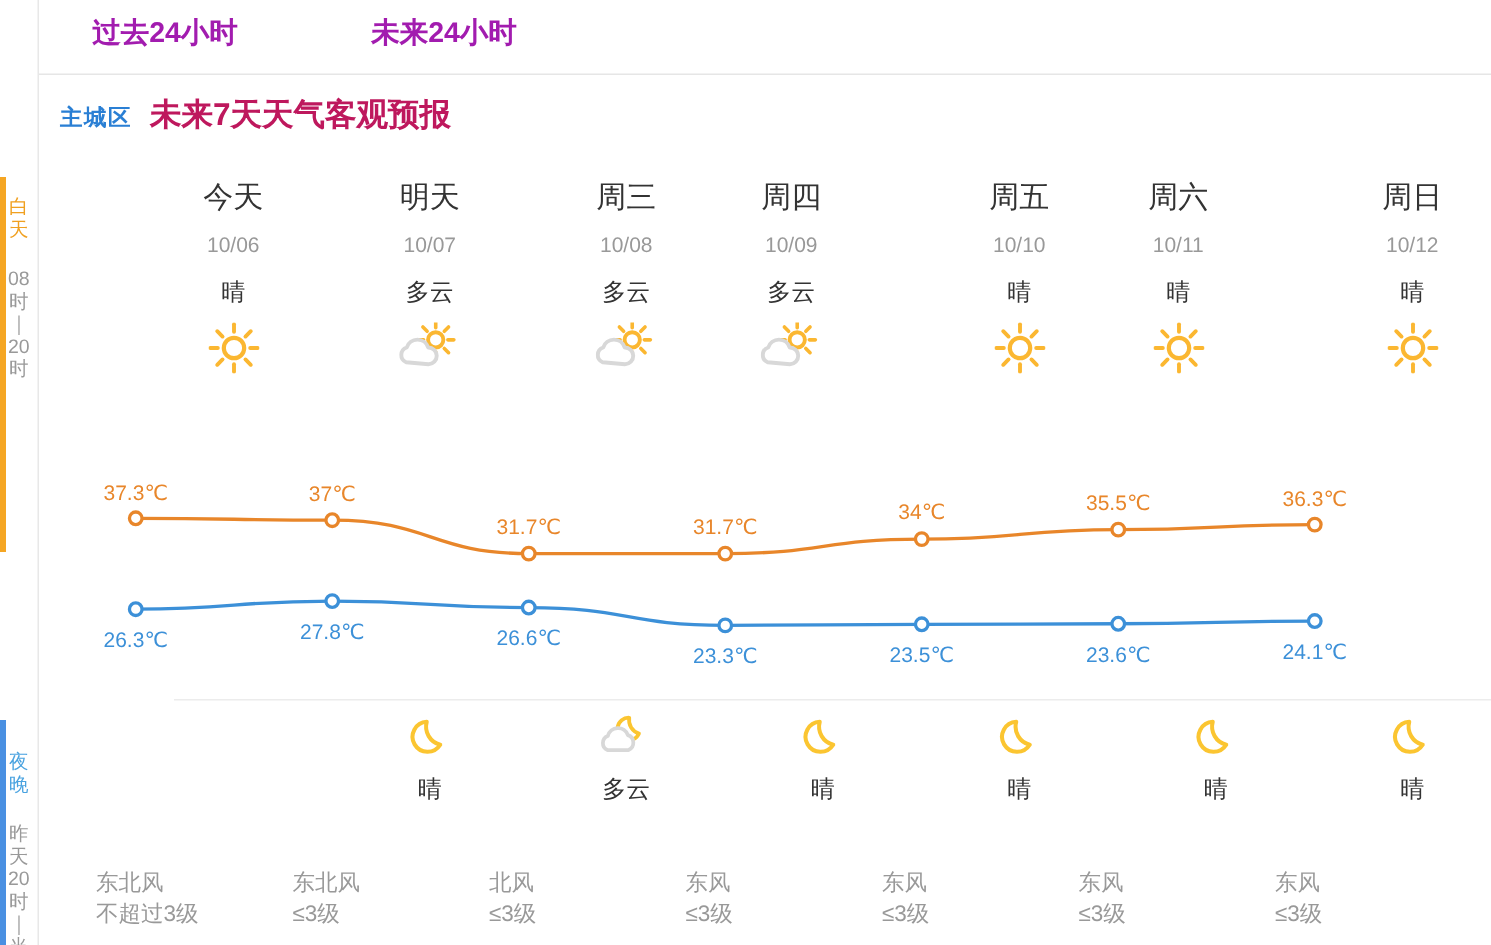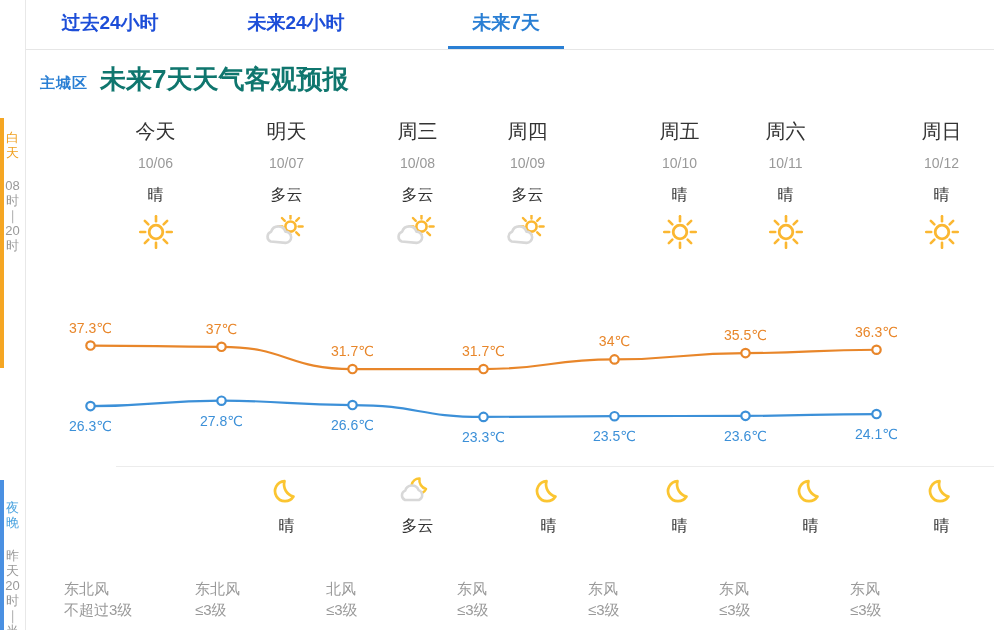--- a/index.html
+++ b/index.html
@@ -34,42 +34,42 @@
   #rail-bar-night{top:480px;height:150px;background:#4a90e2;}
 
   
   #tabs{
     position:absolute;left:26px;top:0;width:968px;height:50px;
     border-bottom:1px solid #e6e6e6;
     box-sizing:border-box;
   }
   .tab{
     position:absolute;top:0;height:49px;line-height:46px;
-    font-size:19px;font-weight:bold;color:#1d4ed8;
+    font-size:19px;font-weight:bold;color:#a21caf;
     cursor:pointer;text-align:center;
   }
   #tab-0{left:14px;width:140px;}
   #tab-1{left:200px;width:140px;}
   #tab-2{left:400px;width:160px;color:#2a7fd4;}
   .tab.active::after{
     content:"";position:absolute;left:22px;right:22px;bottom:0;height:3px;
     background:#2a7fd4;
   }
 
   
   #header{
     position:absolute;left:40px;top:62px;
     display:flex;align-items:baseline;
   }
   #region{
     font-size:15px;font-weight:bold;color:#2a7fd4;
     letter-spacing:1px;
   }
   #header-title{
-    font-size:26px;font-weight:bold;color:#0f766e;margin-left:12px;
+    font-size:21px;font-weight:bold;color:#be185d;margin-left:12px;
   }
   #header-note{
     font-size:14px;color:#999;margin-left:8px;
   }
 
   
   #days{
     position:absolute;left:26px;top:118px;width:968px;height:180px;
   }
   .day-col{
@@ -118,21 +118,20 @@
   <div class="rail-bar" id="rail-bar-night"></div>
   <div class="rail-block" id="rail-day">白天</div>
   <div class="rail-block" id="rail-day-time">08时｜20时</div>
   <div class="rail-block" id="rail-night">夜晚</div>
   <div class="rail-block" id="rail-night-time">昨天20时｜当天</div>
 </div>
 
 <div id="tabs">
   <div class="tab" id="tab-0">过去24小时</div>
   <div class="tab" id="tab-1">未来24小时</div>
-  <div class="tab active" id="tab-2">未来7天</div>
 </div>
 
 <div id="header">
   <span id="region">主城区</span>
   <span id="header-title">未来7天天气客观预报</span>
 </div>
 
 <div id="days">
     <div class="day-col" style="left: 64px;">
       <div class="day-name">今天</div>

